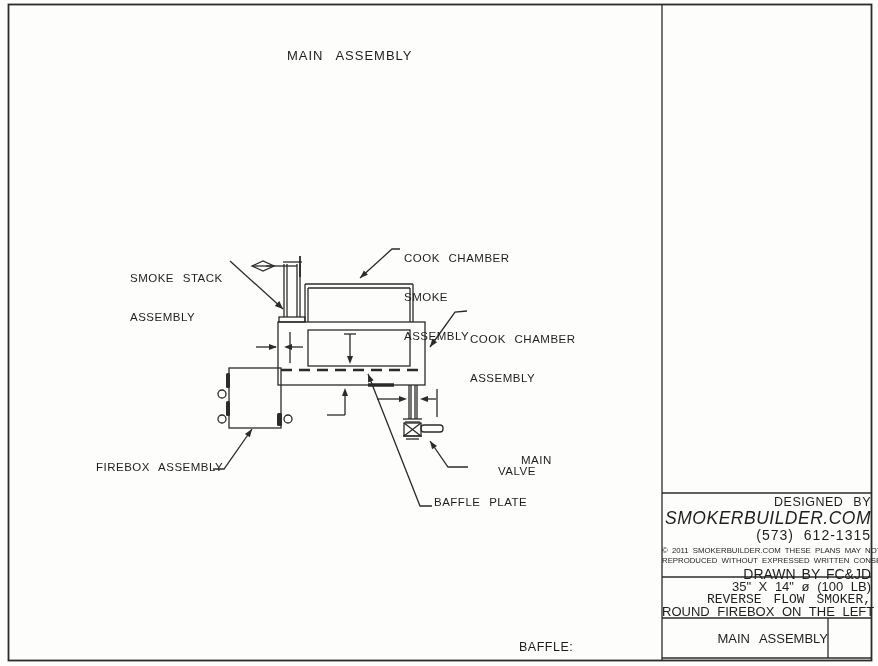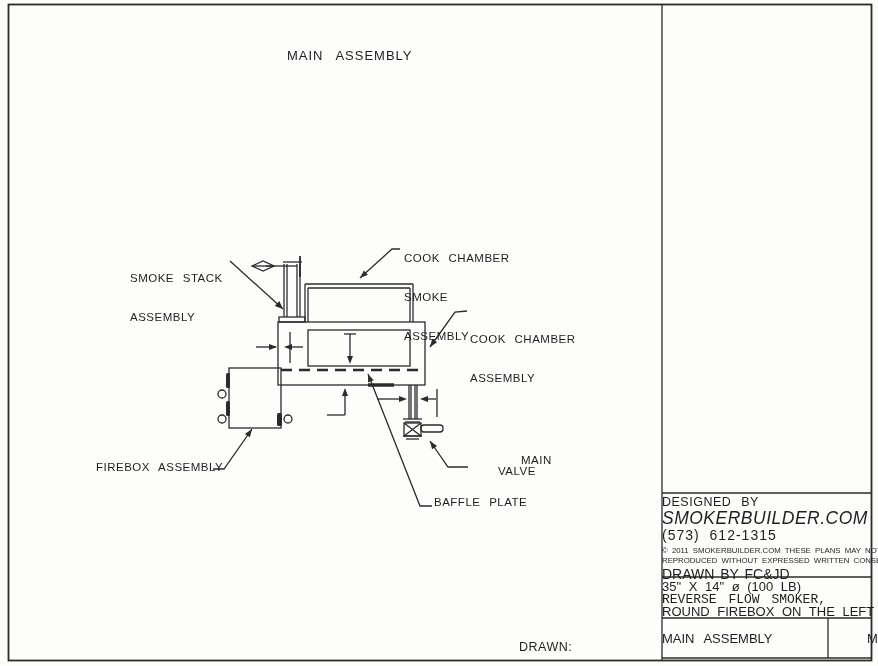--- a/index.html
+++ b/index.html
@@ -14,21 +14,21 @@
     font-size:11.5px;letter-spacing:.5px;word-spacing:5px;
     color:#1e1e1e;white-space:pre;line-height:13px;
   }
   .lbl div{line-height:13px;}
   #top-title{
     position:absolute;left:287px;top:49px;
     font-size:13px;letter-spacing:1px;word-spacing:8px;
   }
   svg{position:absolute;left:0;top:0;}
   
-  .tb{position:absolute;left:662px;width:209px;text-align:left;white-space:pre;}
+  .tb{position:absolute;left:662px;width:209px;text-align:right;white-space:pre;}
   #tb-designed{top:495px;font-size:12.5px;word-spacing:6px;letter-spacing:.5px;}
   #tb-company{top:508px;font-size:17.5px;letter-spacing:.5px;font-style:italic;}
   #tb-phone{top:527px;font-size:14px;letter-spacing:1px;word-spacing:5px;}
   #tb-copy1{top:546px;font-size:7.8px;word-spacing:2px;}
   #tb-copy2{top:556px;font-size:7.8px;word-spacing:2px;}
   #tb-drawn{top:566px;font-size:14px;word-spacing:2px;}
   #tb-model1{top:579px;font-size:13px;word-spacing:4px;}
   #tb-model2{top:592px;font-size:13px;word-spacing:4px;font-family:Liberation Mono, monospace;}
   #tb-model3{top:604px;font-size:13px;word-spacing:4px;}
   #tb-sheet-title{top:631px;left:662px;width:166px;font-size:13px;word-spacing:6px;}
@@ -185,13 +185,13 @@
 <div id="tb-phone" class="tb">(573) 612-1315</div>
 <div id="tb-copy1" class="tb">© 2011 SMOKERBUILDER.COM THESE PLANS MAY NOT BE</div>
 <div id="tb-copy2" class="tb">REPRODUCED WITHOUT EXPRESSED WRITTEN CONSENT.</div>
 <div id="tb-drawn" class="tb">DRAWN BY FC&amp;JD</div>
 <div id="tb-model1" class="tb">35" X 14" ø (100 LB)</div>
 <div id="tb-model2" class="tb">REVERSE FLOW SMOKER,</div>
 <div id="tb-model3" class="tb">ROUND FIREBOX ON THE LEFT</div>
 <div id="tb-sheet-title" class="tb">MAIN ASSEMBLY</div>
 <div id="tb-sheet-code" class="tb">MA</div>
 
-<div id="scale-label" class="lbl">DRAWN:</div>
+<div id="scale-label" class="lbl">BAFFLE:</div>
 
 </body></html>

